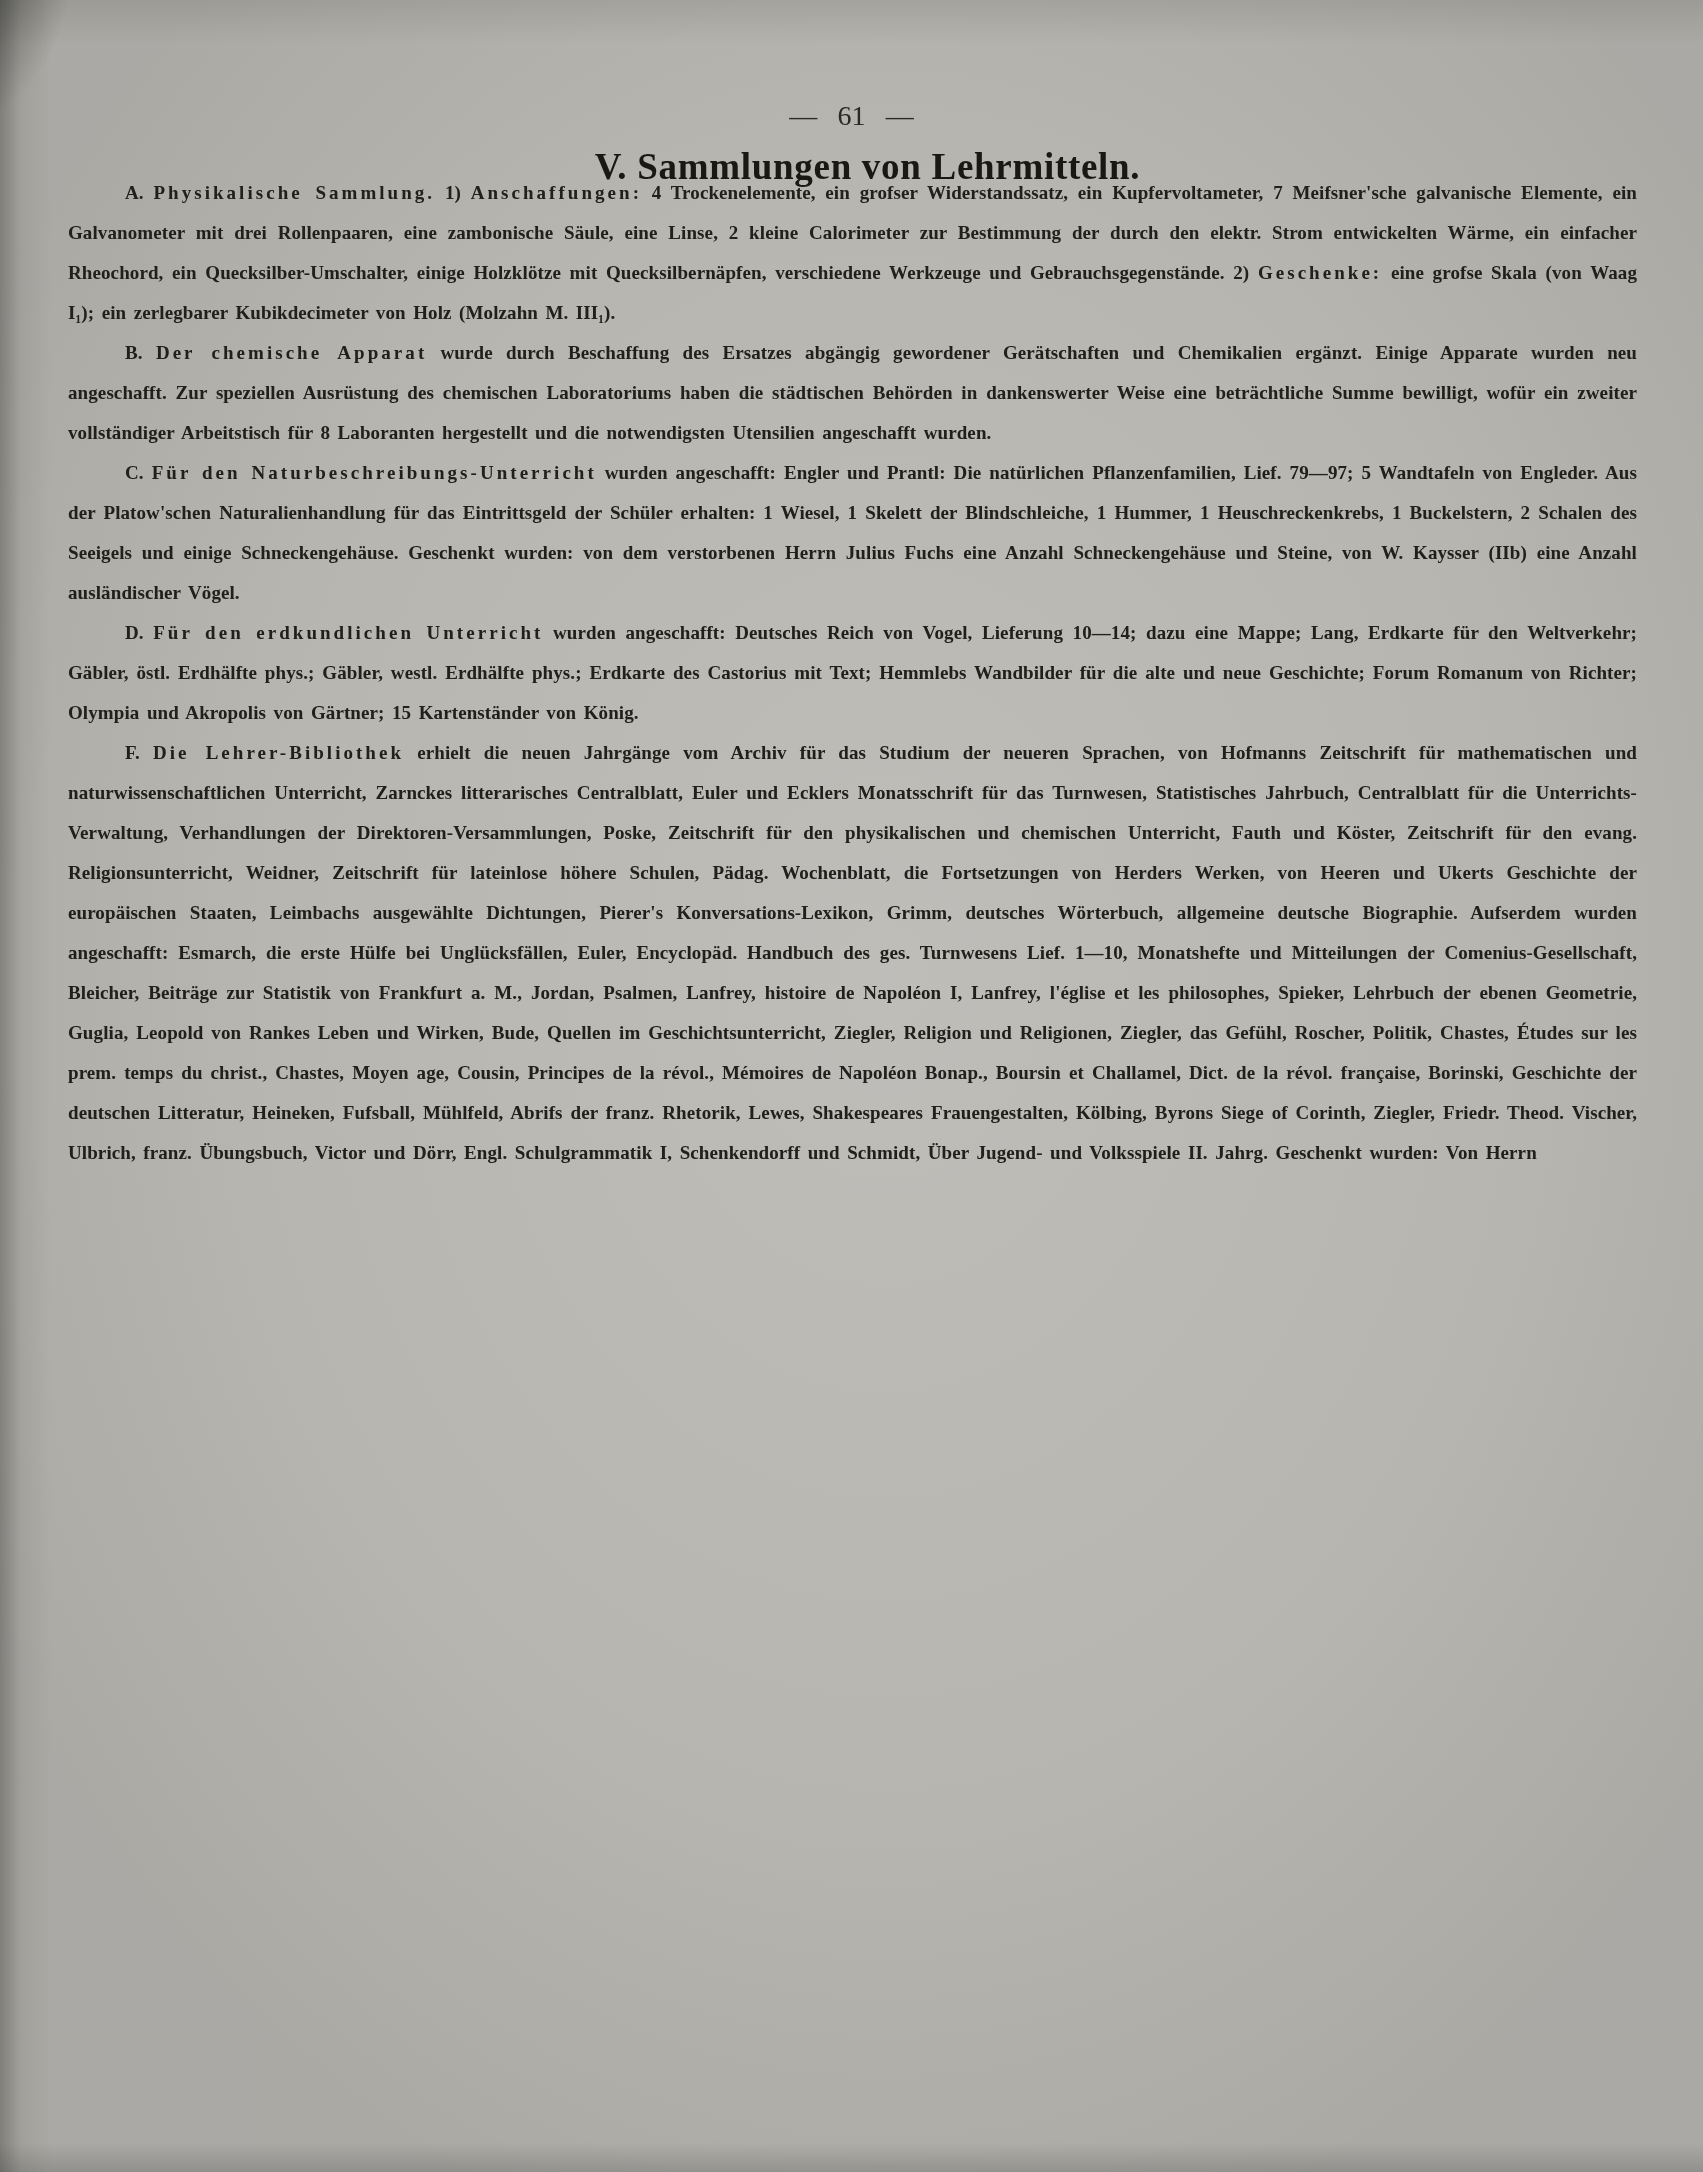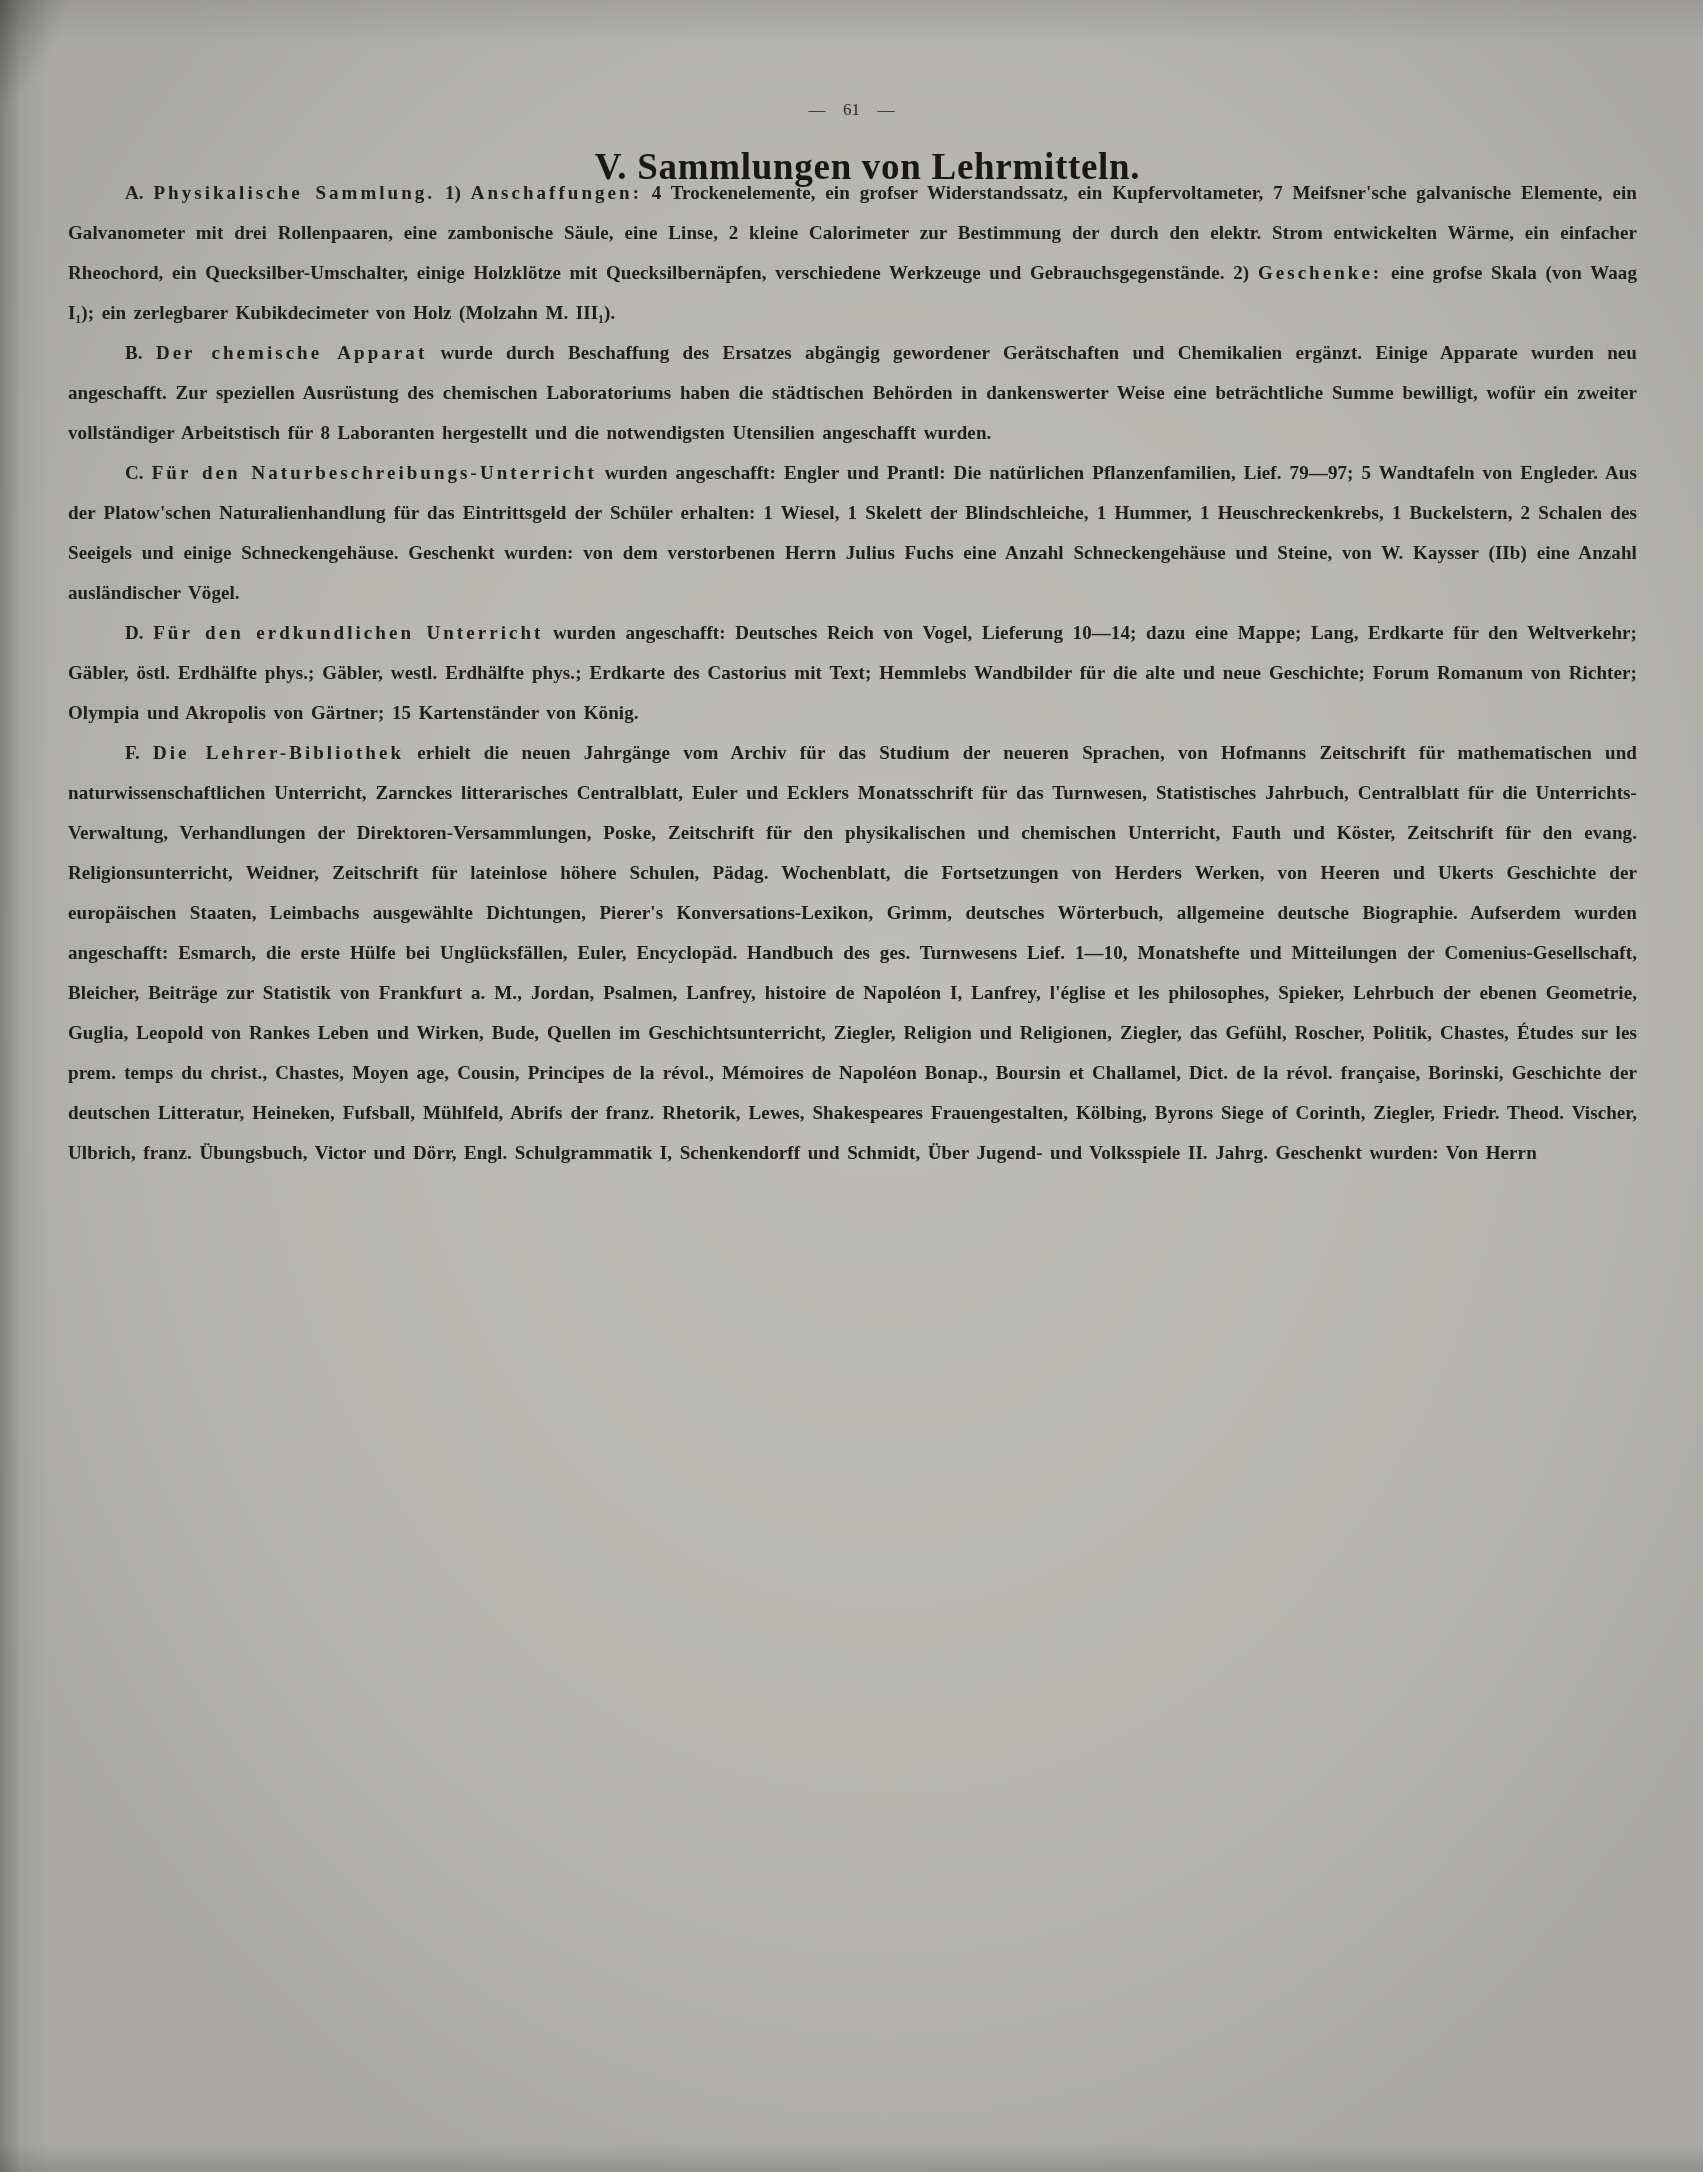--- a/index.html
+++ b/index.html
@@ -37,21 +37,21 @@
     height: 29px;
     background: linear-gradient(0deg, rgba(30,30,28,0.18), rgba(30,30,28,0));
     pointer-events: none;
   }
   .page-number {
     position: absolute;
     top: 100px;
     left: 0;
     width: 100%;
     text-align: center;
-    font-size: 17px;
+    font-size: 28px;
     word-spacing: 13.2px;
     color: #2a2923;
   }
   .title {
     position: absolute;
     top: 129px;
     left: 0;
     width: 100%;
     text-align: center;
     font-size: 37px;

